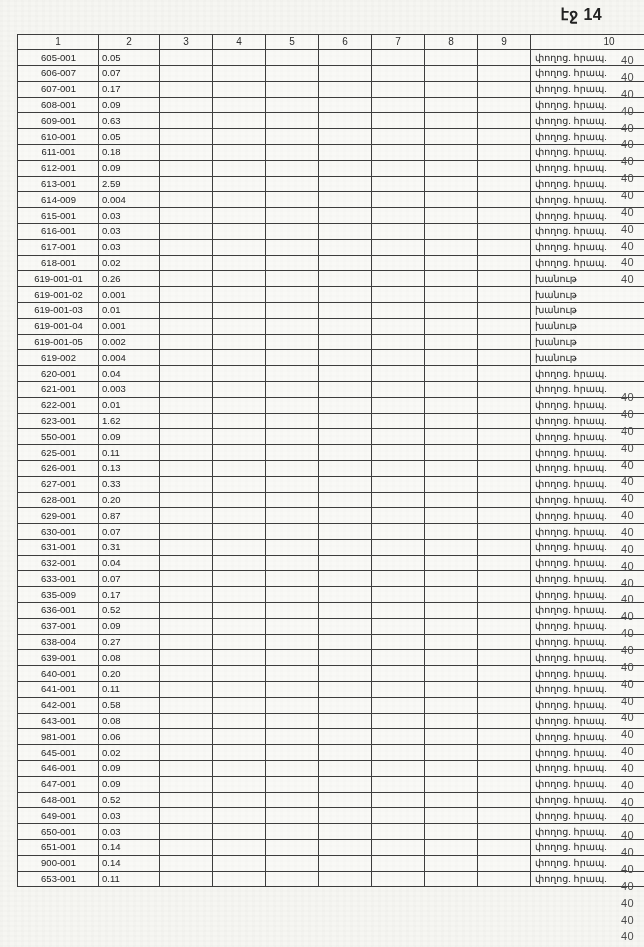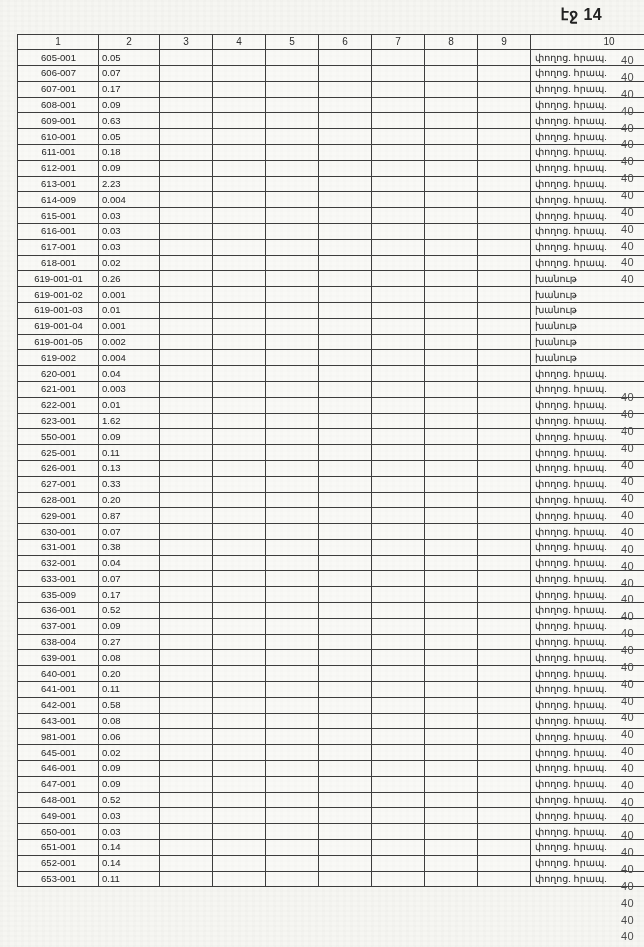--- a/index.html
+++ b/index.html
@@ -159,21 +159,21 @@
         <td class="empty"></td>
         <td class="empty"></td>
         <td class="empty"></td>
         <td class="empty"></td>
         <td class="empty"></td>
         <td class="empty"></td>
         <td class="note">փողոց. հրապ.</td>
       </tr>
       <tr>
         <td class="code">613-001</td>
-        <td class="val">2.23</td>
+        <td class="val">2.59</td>
         <td class="empty"></td>
         <td class="empty"></td>
         <td class="empty"></td>
         <td class="empty"></td>
         <td class="empty"></td>
         <td class="empty"></td>
         <td class="empty"></td>
         <td class="note">փողոց. հրապ.</td>
       </tr>
       <tr>
@@ -435,21 +435,21 @@
         <td class="empty"></td>
         <td class="empty"></td>
         <td class="empty"></td>
         <td class="empty"></td>
         <td class="empty"></td>
         <td class="empty"></td>
         <td class="note">փողոց. հրապ.</td>
       </tr>
       <tr>
         <td class="code">631-001</td>
-        <td class="val">0.38</td>
+        <td class="val">0.31</td>
         <td class="empty"></td>
         <td class="empty"></td>
         <td class="empty"></td>
         <td class="empty"></td>
         <td class="empty"></td>
         <td class="empty"></td>
         <td class="empty"></td>
         <td class="note">փողոց. հրապ.</td>
       </tr>
       <tr>
@@ -674,21 +674,21 @@
         <td class="empty"></td>
         <td class="empty"></td>
         <td class="empty"></td>
         <td class="empty"></td>
         <td class="empty"></td>
         <td class="empty"></td>
         <td class="empty"></td>
         <td class="note">փողոց. հրապ.</td>
       </tr>
       <tr>
-        <td class="code">652-001</td>
+        <td class="code">900-001</td>
         <td class="val">0.14</td>
         <td class="empty"></td>
         <td class="empty"></td>
         <td class="empty"></td>
         <td class="empty"></td>
         <td class="empty"></td>
         <td class="empty"></td>
         <td class="empty"></td>
         <td class="note">փողոց. հրապ.</td>
       </tr>

